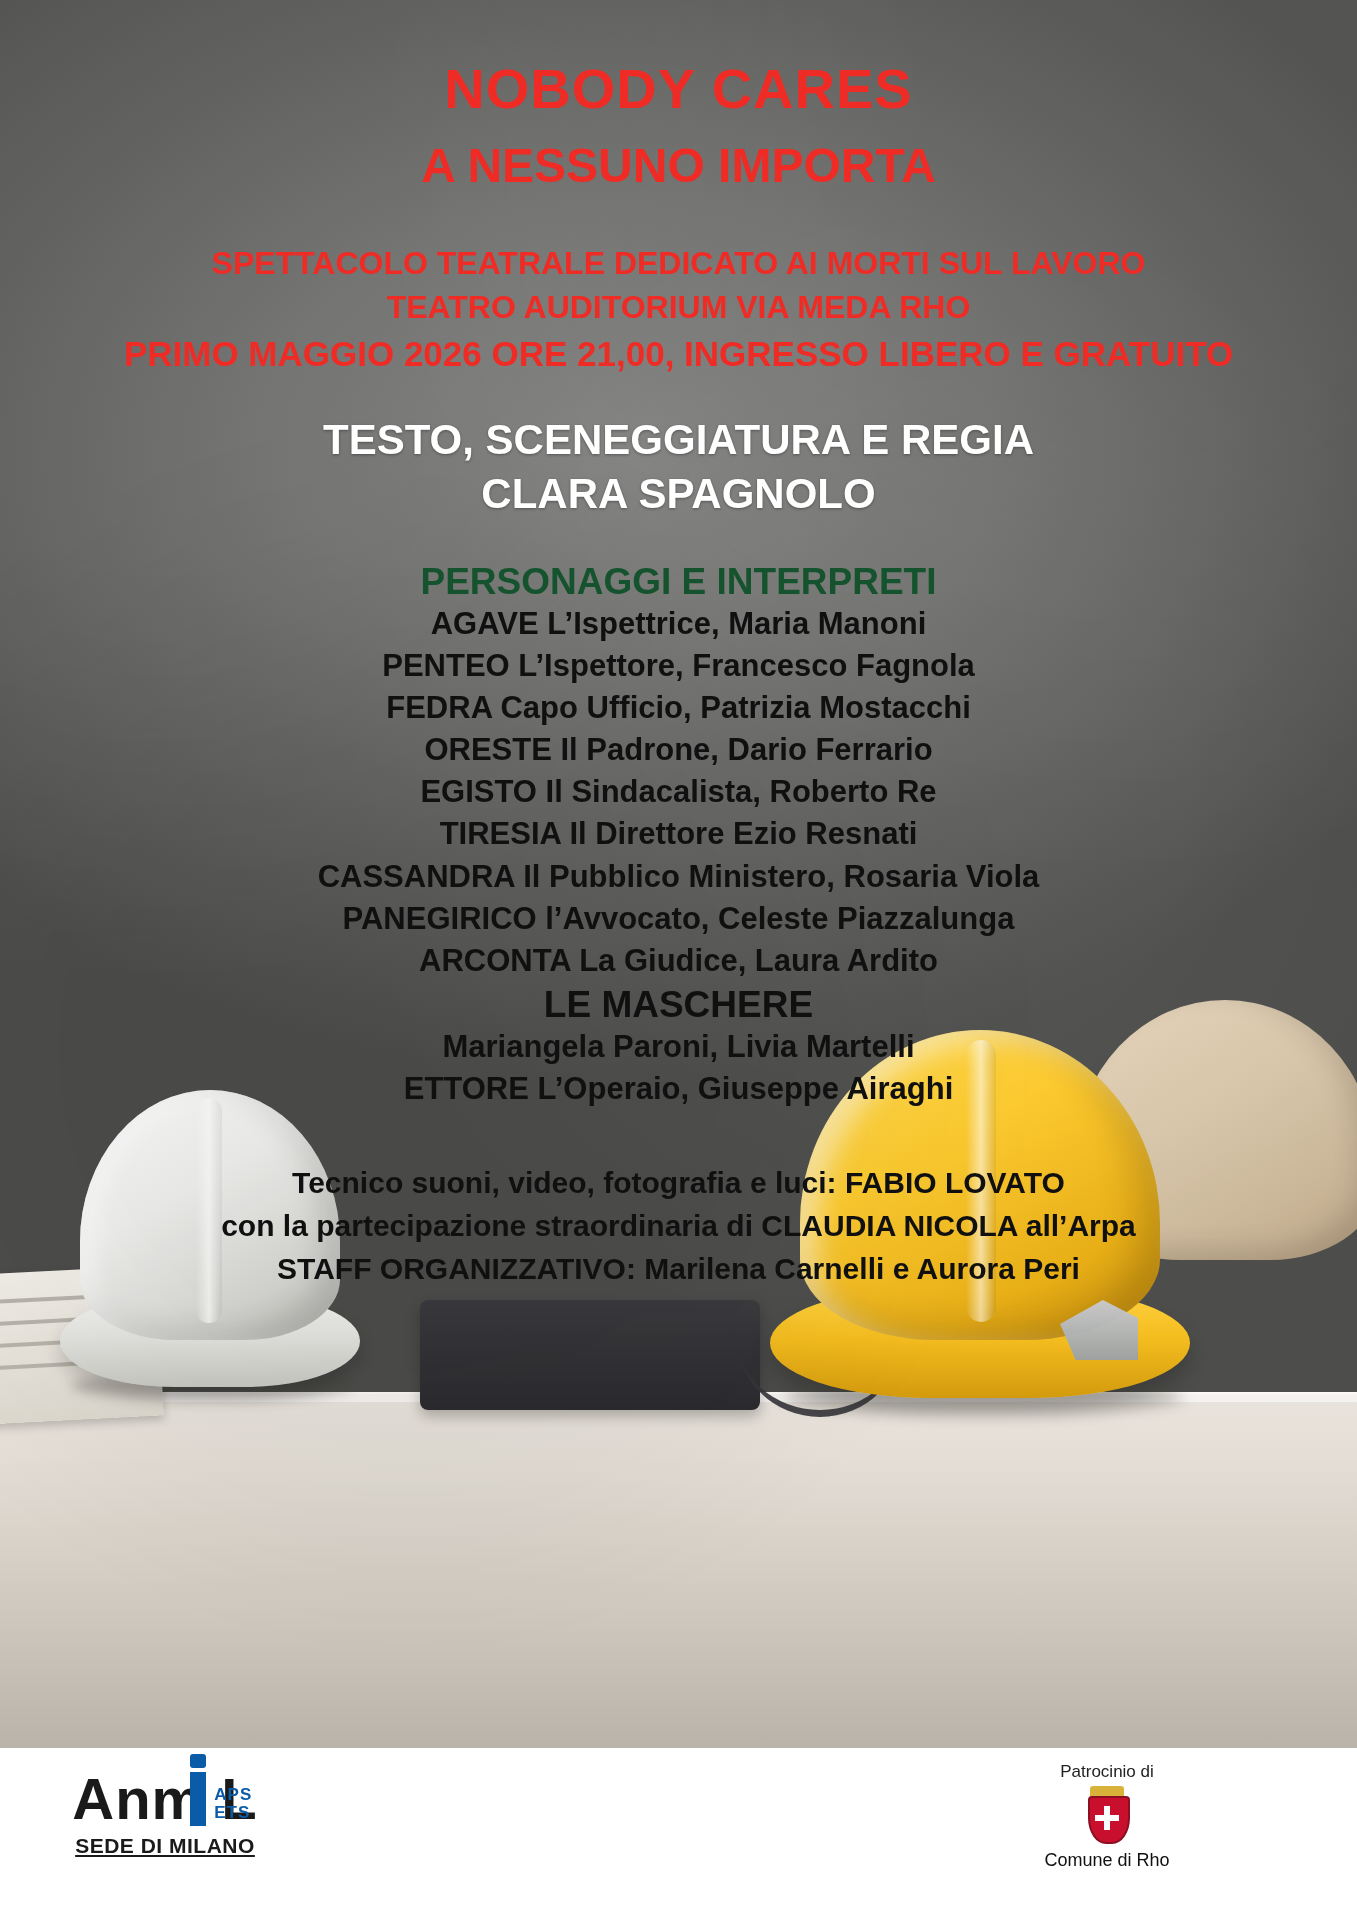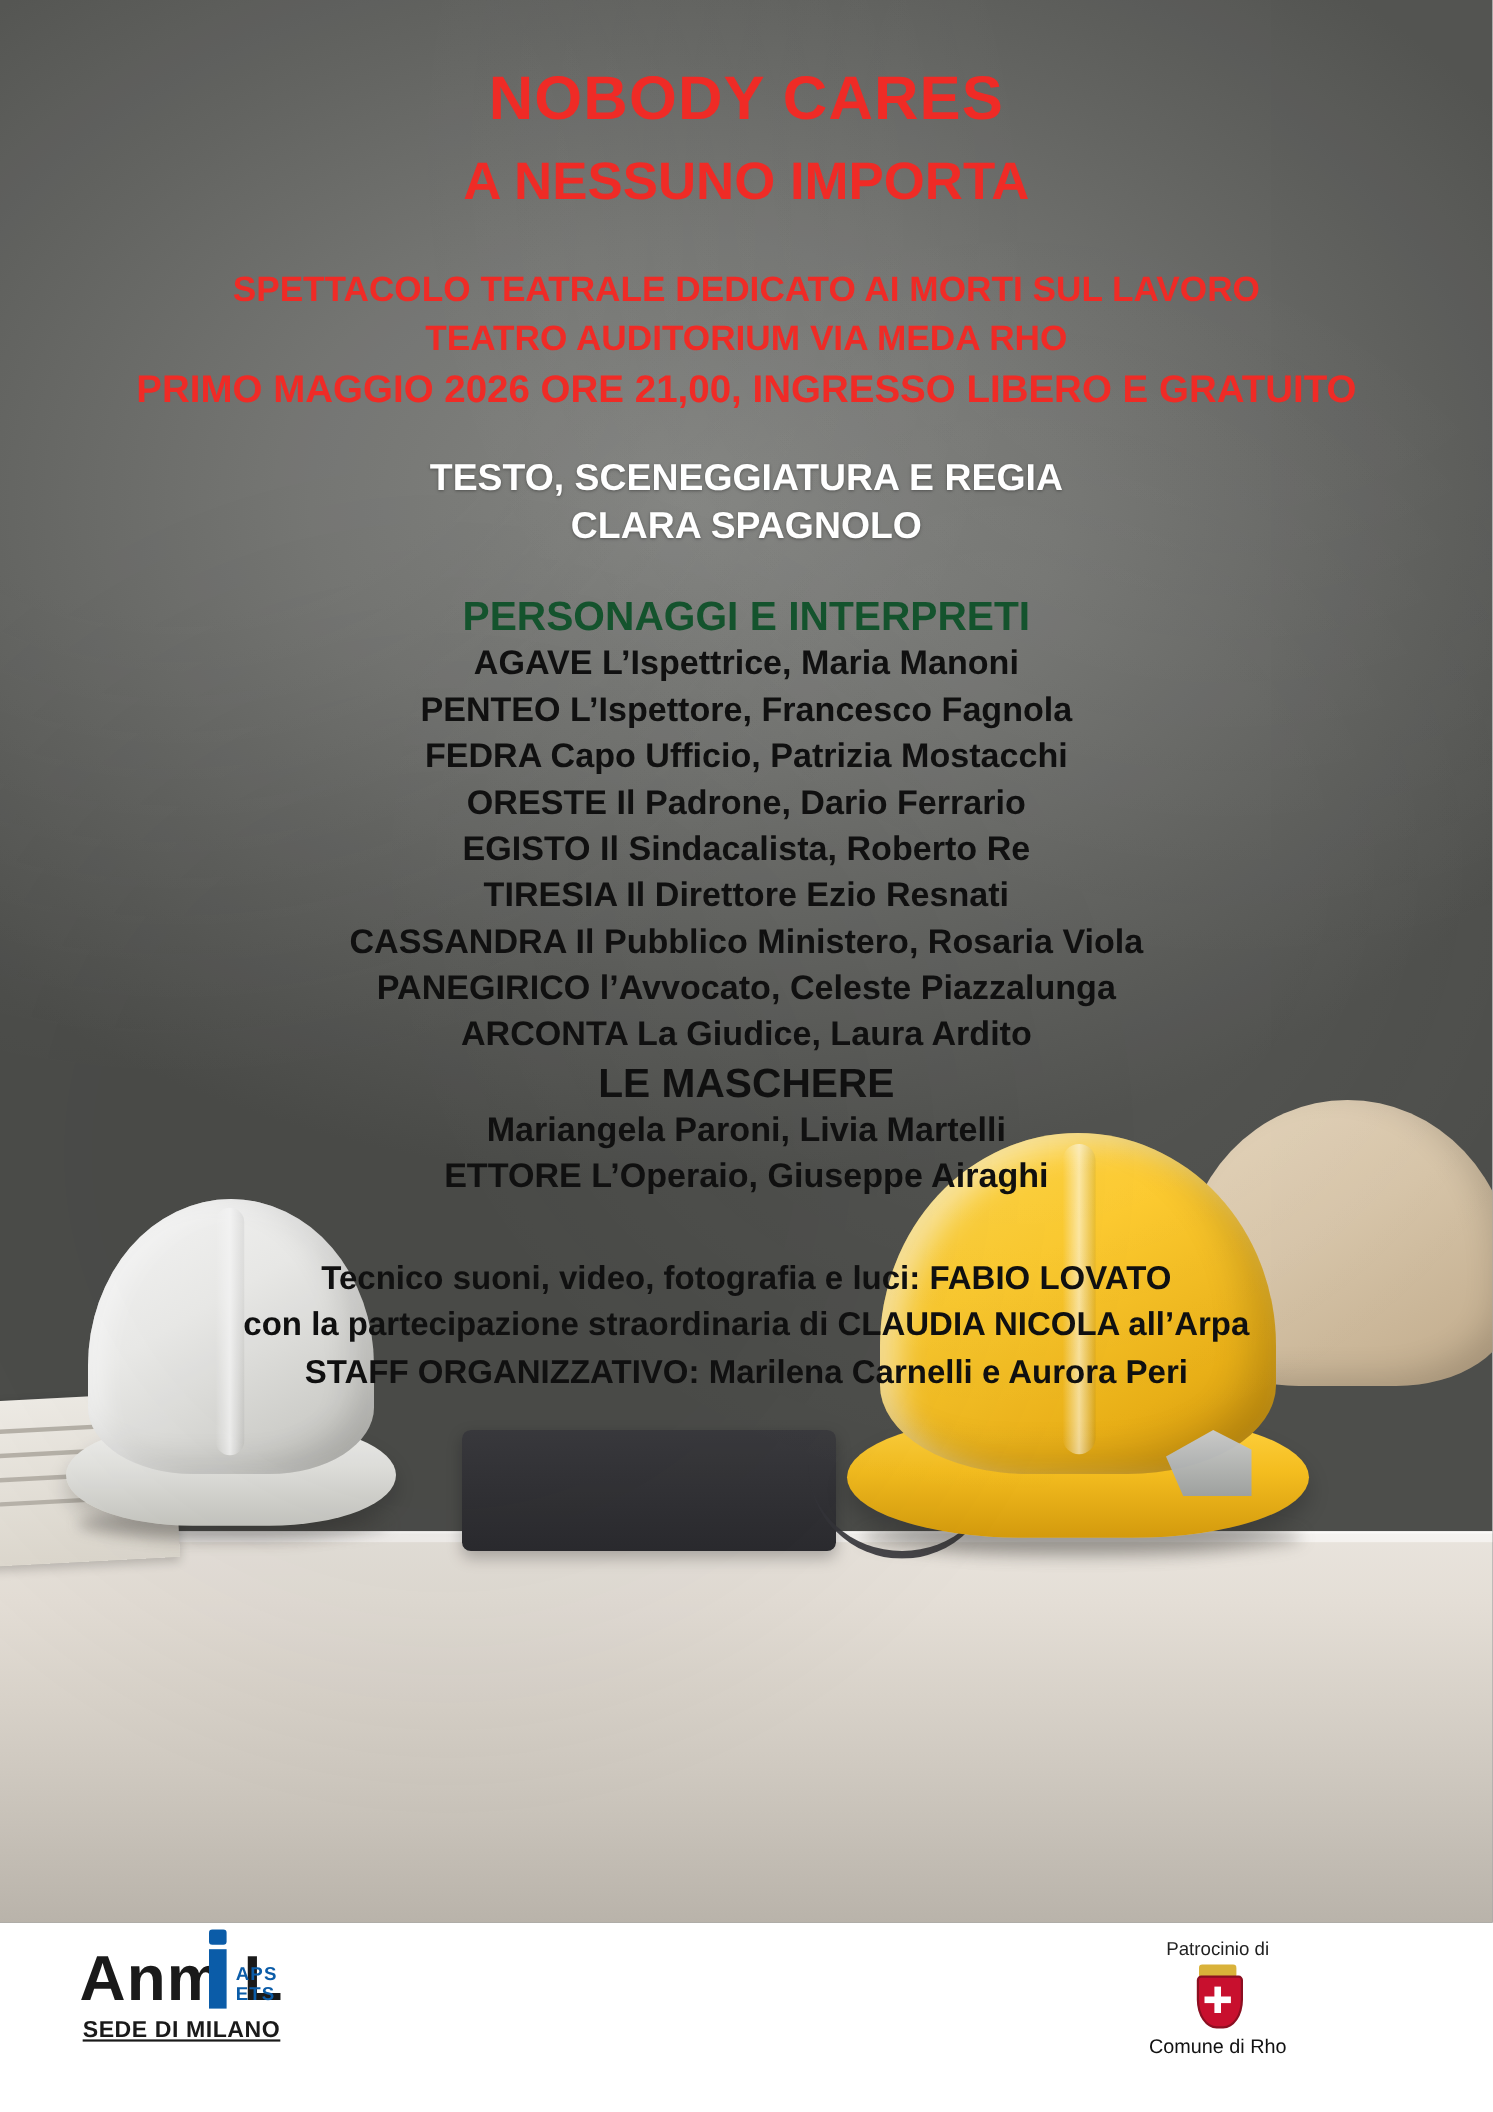--- a/index.html
+++ b/index.html
@@ -228,21 +228,21 @@
     font-size: 32px;
     font-weight: 700;
     line-height: 1.36;
     margin-top: 50px;
   }
   .redblock .big {
     font-size: 35px;
   }
   .credits {
     color: #ffffff;
-    font-size: 34px;
+    font-size: 42px;
     font-weight: 700;
     line-height: 1.28;
     margin-top: 36px;
     text-shadow: 0 1px 3px rgba(0,0,0,.35);
   }
   .cast-head {
     color: #14532d;
     font-size: 37px;
     font-weight: 700;
     margin-top: 40px;

